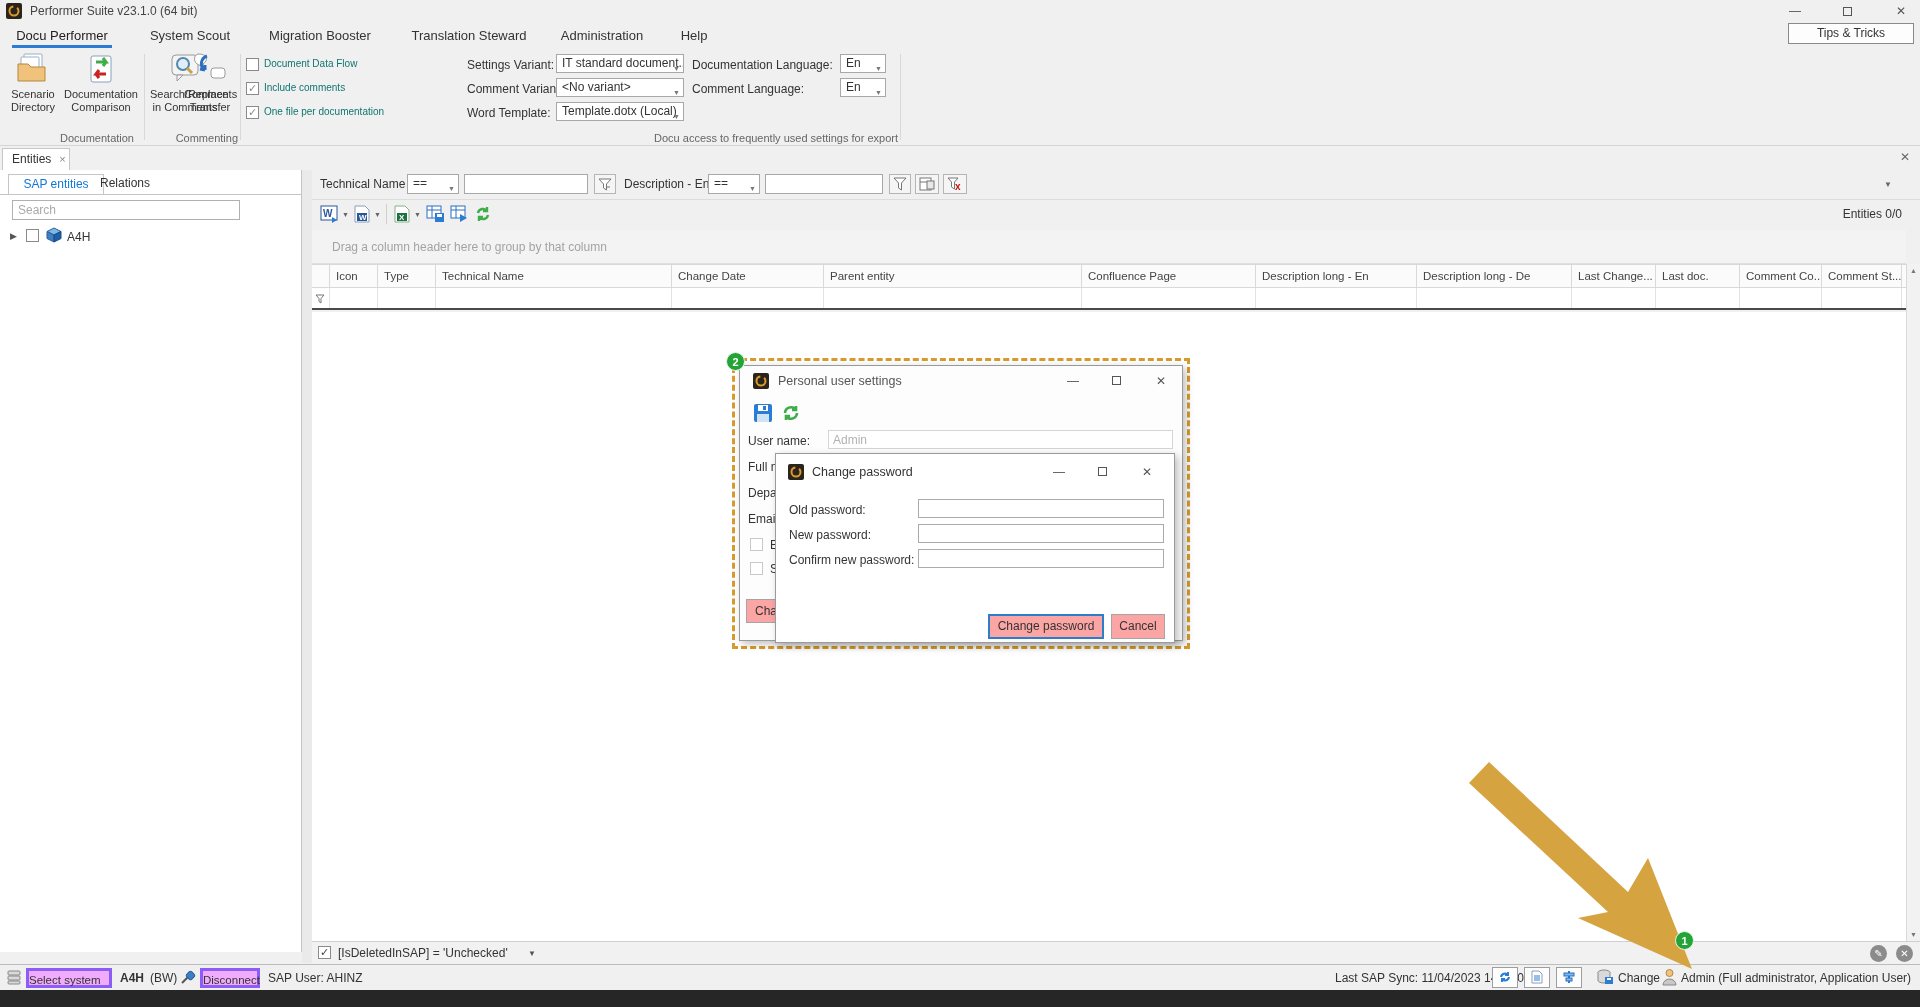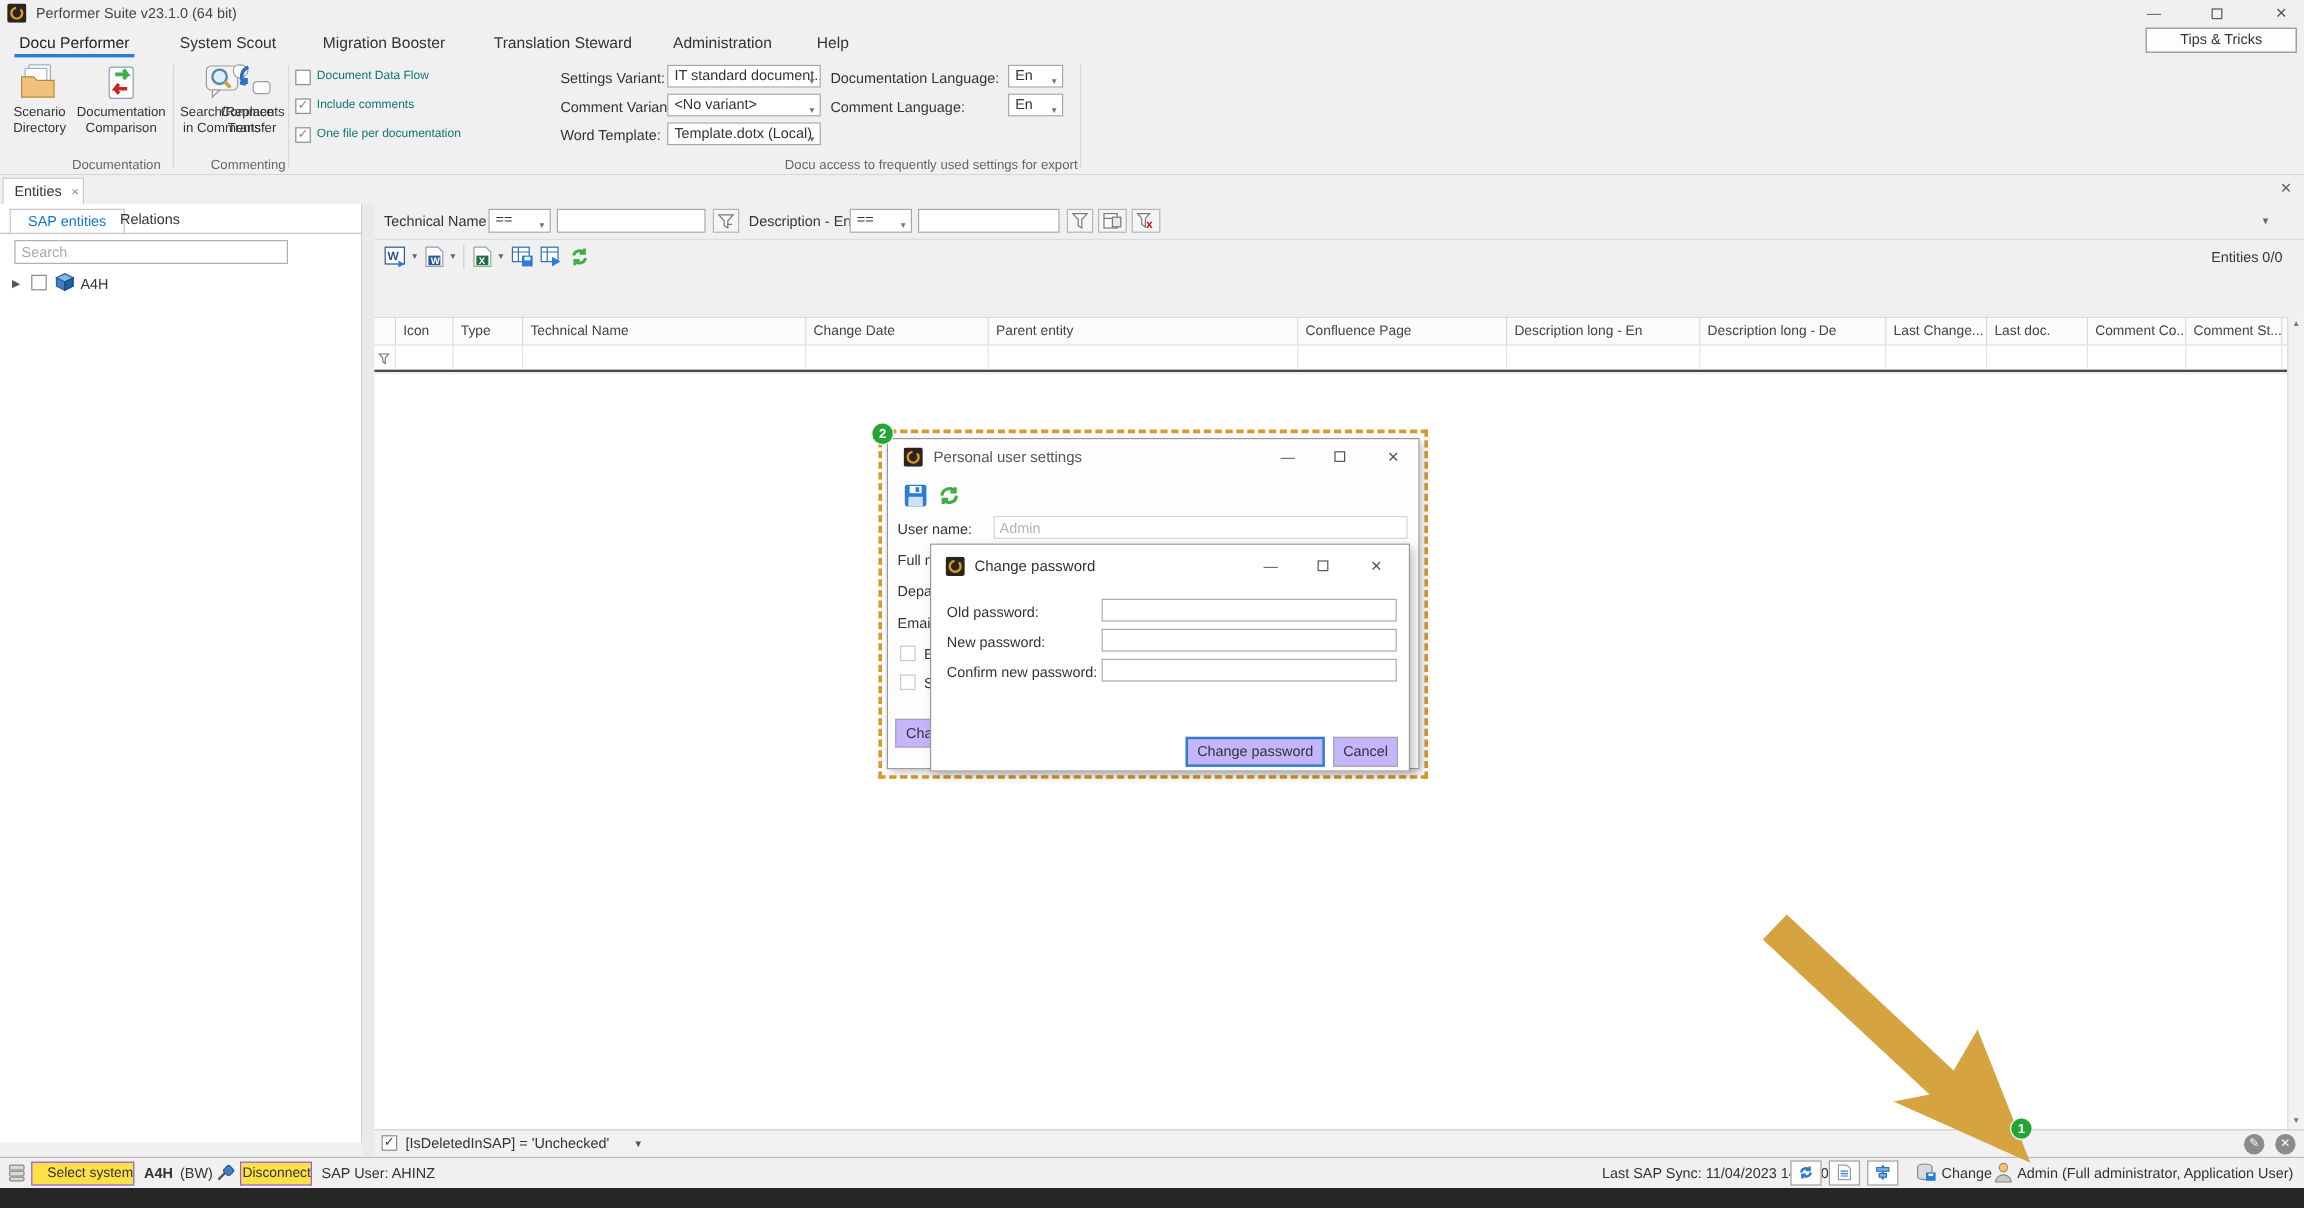--- a/index.html
+++ b/index.html
@@ -71,35 +71,35 @@
   .vscroll { left:1906px; top:264px; width:14px; height:677px; background:#f2f2f2; border-left:1px solid #dadada; }
   .vs-arrow { left:3px; font-size:7px; color:#777; }
 
   
   .filter-panel { left:312px; top:941px; width:1608px; height:23px; background:#f1f1f1; border-top:1px solid #cfcfcf; }
   .circle-ic { width:17px; height:17px; border-radius:50%; background:#8b8b8b; color:#fff; text-align:center; font-size:10px; line-height:17px; }
   .fp-caret { font-size:8px; color:#555; }
 
   
   .statusbar { left:0; top:964px; width:1920px; height:26px; background:#f0f0f0; border-top:1px solid #bdbdbd; }
-  .sbtn { background:#fde047; border:1px solid #8b5cf6; text-align:right; font-size:11.5px; color:#333; }
+  .sbtn { background:#f0abfc; border:3px solid #8b5cf6; text-align:left; font-size:11.5px; color:#333; }
   .sb-ic-btn { width:26px; height:21px; background:#fdfdfd; border:1px solid #9e9e9e; text-align:center; }
   .darkstrip { left:0; top:990px; width:1920px; height:17px; background:#262626; }
 
   
   .annot-box { left:732px; top:358px; width:458px; height:291px; border:3px dashed #d79b2d; z-index:10; }
   .dialog { background:#fdfdfd; border:1px solid #9a9a9a; box-shadow:3px 3px 8px rgba(0,0,0,.25); }
   .dlg-title { font-size:12.5px; color:#555; }
   .dlg-ctrl { width:30px; text-align:center; font-size:12px; color:#555; }
   .dlg1 { left:739px; top:365px; width:444px; height:276px; z-index:20; }
   .dlg2 { left:775px; top:453px; width:400px; height:190px; z-index:30; background:#fff; }
   .dlg-label { font-size:12px; color:#333; }
   .dlg-input { border:1px solid #ababab; height:19px; background:#fff; font-size:12px; padding:0 4px; }
   .dlg-input.ghost { border-color:#d5d5d5; color:#b3b3b3; }
-  .dbtn { background:#c4b5fd; border:1px solid #a5a5a5; font-size:12px; color:#333; text-align:center; }
+  .dbtn { background:#fca5a5; border:1px solid #a5a5a5; font-size:12px; color:#333; text-align:center; }
   .dbtn.default { border:2px solid #2e7ccc; }
   .badge { width:19px; height:19px; border-radius:50%; background:#24a437; color:#fff; font-size:11px; font-weight:bold;
            text-align:center; line-height:19px; z-index:50; border:1px solid #e8f5e9; }
   #arrow-overlay { left:0; top:0; width:1920px; height:1007px; z-index:40; pointer-events:none; }
 </style>
 </head>
 <body>
 
 <div id="app">
 
@@ -265,20 +265,23 @@
         <line x1="6" y1="1" x2="6" y2="13" stroke="#2a6fc0"></line>
         <path d="M10 9 l7 4 l-7 4 z" fill="#2a7cd4"></path>
       </svg>
     <svg class="abs" style="left:162px;top:5px" width="18" height="18">
         <path d="M4 8 a5 5 0 0 1 9 -2 m0 -4 v4 h-4" stroke="#3fae49" stroke-width="2.4" fill="none"></path>
         <path d="M14 10 a5 5 0 0 1 -9 2 m0 4 v-4 h4" stroke="#3fae49" stroke-width="2.4" fill="none"></path>
       </svg>
     <div class="abs entities-count txt" style="right:18px;top:7px">Entities 0/0</div>
   </div>
 
+  <div class="abs group-band">
+    <div class="abs group-hint txt">Drag a column header here to group by that column</div>
+  </div>
 
   <div class="abs hdr-row">
     <div class="hdr-cell" style="width:18px"></div>
     <div class="hdr-cell" style="width:48px">Icon</div>
     <div class="hdr-cell" style="width:58px">Type</div>
     <div class="hdr-cell" style="width:236px">Technical Name</div>
     <div class="hdr-cell" style="width:152px">Change Date</div>
     <div class="hdr-cell" style="width:258px">Parent entity</div>
     <div class="hdr-cell" style="width:174px">Confluence Page</div>
     <div class="hdr-cell" style="width:161px">Description long - En</div>

